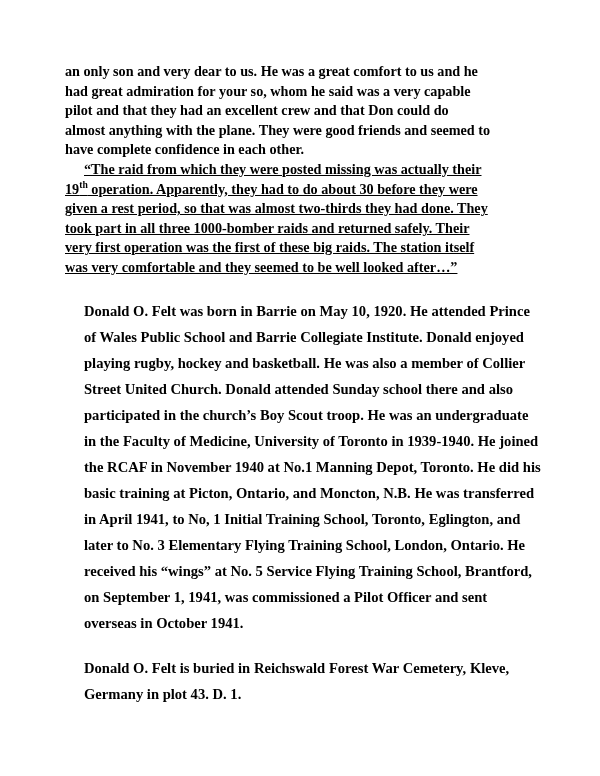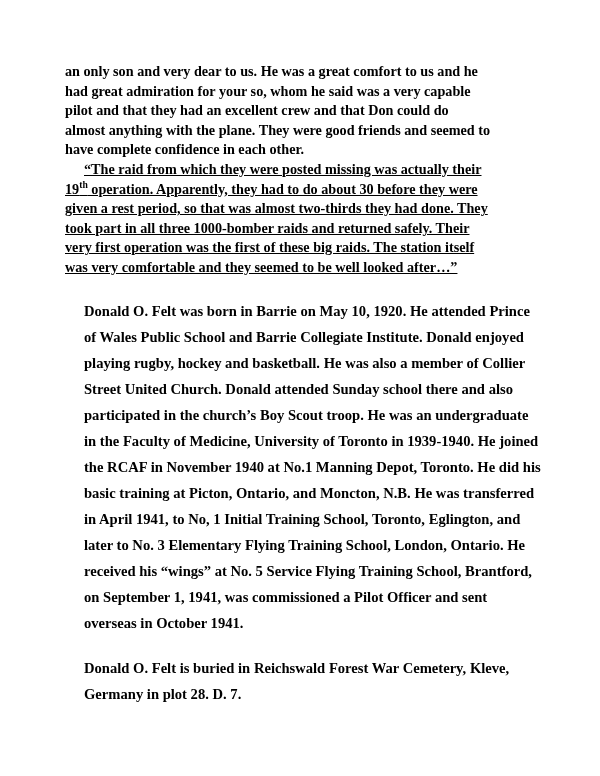--- a/index.html
+++ b/index.html
@@ -76,16 +76,16 @@
 
   <div class="gap-para"></div>
 
   <div class="block body-block">
     <p>Donald O. Felt was born in Barrie on May 10, 1920. He attended Prince of Wales Public School and Barrie Collegiate Institute. Donald enjoyed playing rugby, hockey and basketball. He was also a member of Collier Street United Church. Donald attended Sunday school there and also participated in the church’s Boy Scout troop. He was an undergraduate in the Faculty of Medicine, University of Toronto in 1939-1940. He joined the RCAF in November 1940 at No.1 Manning Depot, Toronto. He did his basic training at Picton, Ontario, and Moncton, N.B. He was transferred in April 1941, to No, 1 Initial Training School, Toronto, Eglington, and later to No. 3 Elementary Flying Training School, London, Ontario. He received his “wings” at No. 5 Service Flying Training School, Brantford, on September 1, 1941, was commissioned a Pilot Officer and sent overseas in October 1941.</p>
   </div>
 
   <div class="gap-small"></div>
 
   <div class="block body-block">
-    <p>Donald O. Felt is buried in Reichswald Forest War Cemetery, Kleve, Germany in plot 28. D. 7.</p>
+    <p>Donald O. Felt is buried in Reichswald Forest War Cemetery, Kleve, Germany in plot 43. D. 1.</p>
   </div>
 
 </div>
 
 </body></html>

